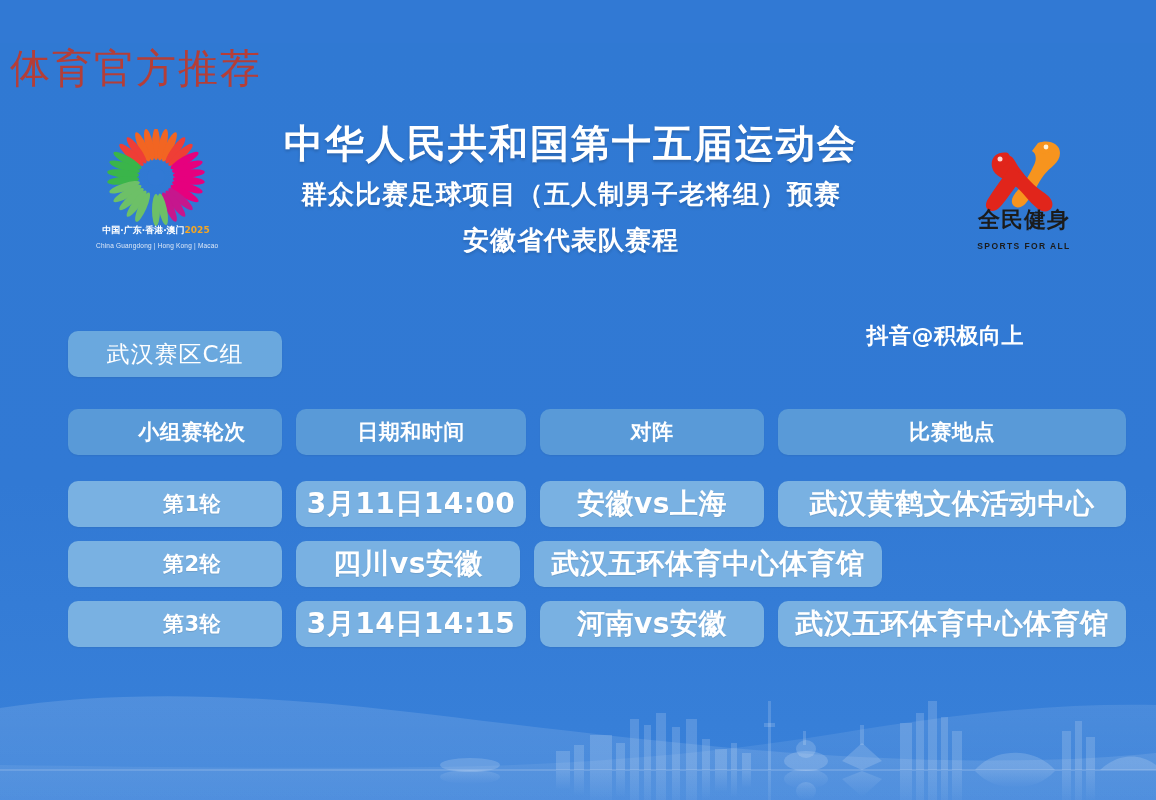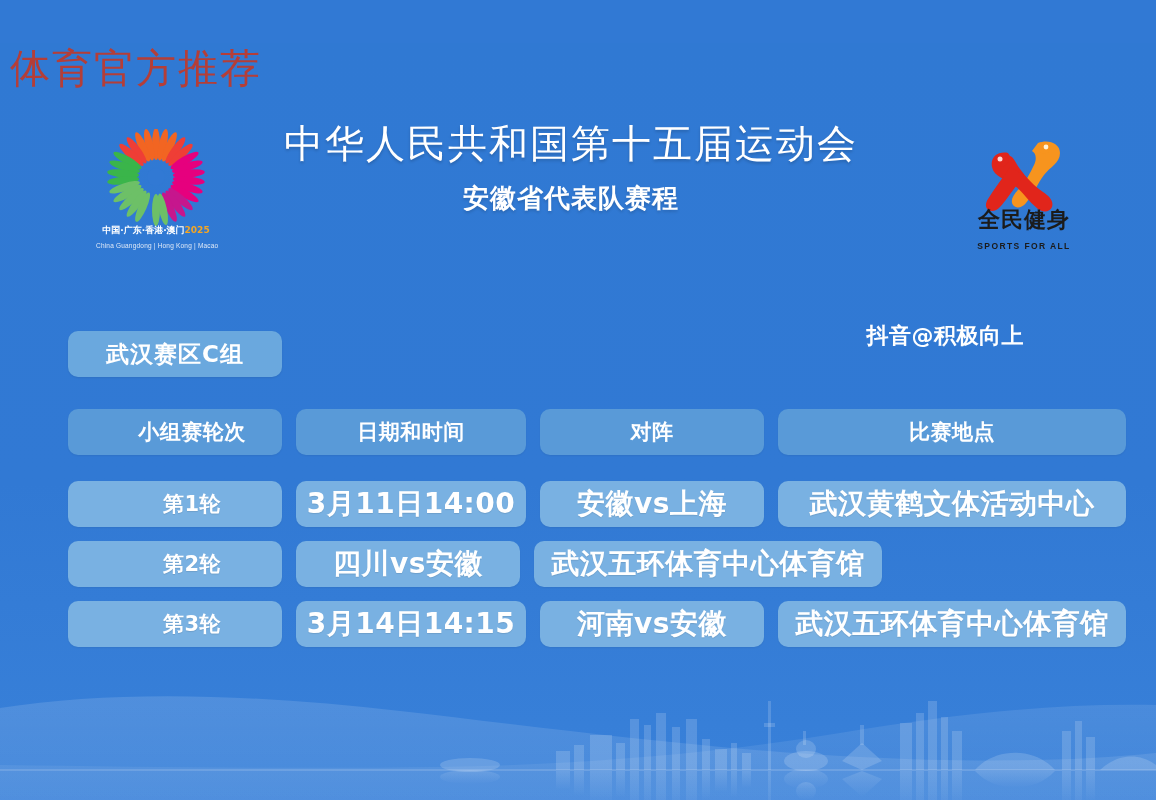--- a/index.html
+++ b/index.html
@@ -130,21 +130,21 @@
 
   .titles {
     position: absolute;
     left: 218px;
     top: 0;
     width: 706px;
     text-align: center;
   }
   .title-main {
     font-size: 39px;
-    font-weight: 400;
+    font-weight: 700;
     color: #ffffff;
     letter-spacing: 2px;
     line-height: 1.2;
     white-space: nowrap;
     text-shadow: 0 2px 3px rgba(0,0,0,0.18);
     font-family: "DejaVu Sans", sans-serif;
   }
   .title-sub {
     margin-top: 10px;
     font-size: 26px;
@@ -174,21 +174,21 @@
     left: 68px;
     top: 288px;
     width: 214px;
     height: 46px;
     border-radius: 10px;
     background: #6aa8de;
     display: flex;
     align-items: center;
     justify-content: center;
     font-size: 23px;
-    font-weight: 700;
+    font-weight: 400;
     color: #ffffff;
     letter-spacing: 1px;
     box-shadow: 0 1px 2px rgba(0,0,0,0.08);
     font-family: "DejaVu Sans", sans-serif;
   }
 
   .handle {
     position: absolute;
     right: 132px;
     top: 278px;
@@ -397,20 +397,21 @@
           </g>
           <circle cx="0" cy="0" r="9" fill="#3179d4"></circle>
         </g>
       </svg>
       <div class="cn-line"><span>中国·广东·香港·澳门</span><span class="yr">2025</span></div>
       <div class="en-line">China Guangdong | Hong Kong | Macao</div>
     </div>
 
     <div class="titles">
       <div class="title-main">中华人民共和国第十五届运动会</div>
+      <div class="title-sub">群众比赛足球项目（五人制男子老将组）预赛</div>
       <div class="title-team">安徽省代表队赛程</div>
     </div>
 
     <div class="emblem-right">
       <svg width="120" height="100" viewBox="0 0 120 100" xmlns="http://www.w3.org/2000/svg">
 
         <path d="M74,16 C84,12 96,16 96,26 C96,36 86,40 80,48 C74,56 70,66 62,76
                  C58,81 52,82 49,78 C46,74 49,68 54,63 C62,55 66,46 70,38 C73,32 72,26 68,24 Z" fill="#f7941e"></path>
         <circle cx="80" cy="21" r="6" fill="#f7941e"></circle>
         <circle cx="82" cy="20" r="2.4" fill="#fff2d8"></circle>

